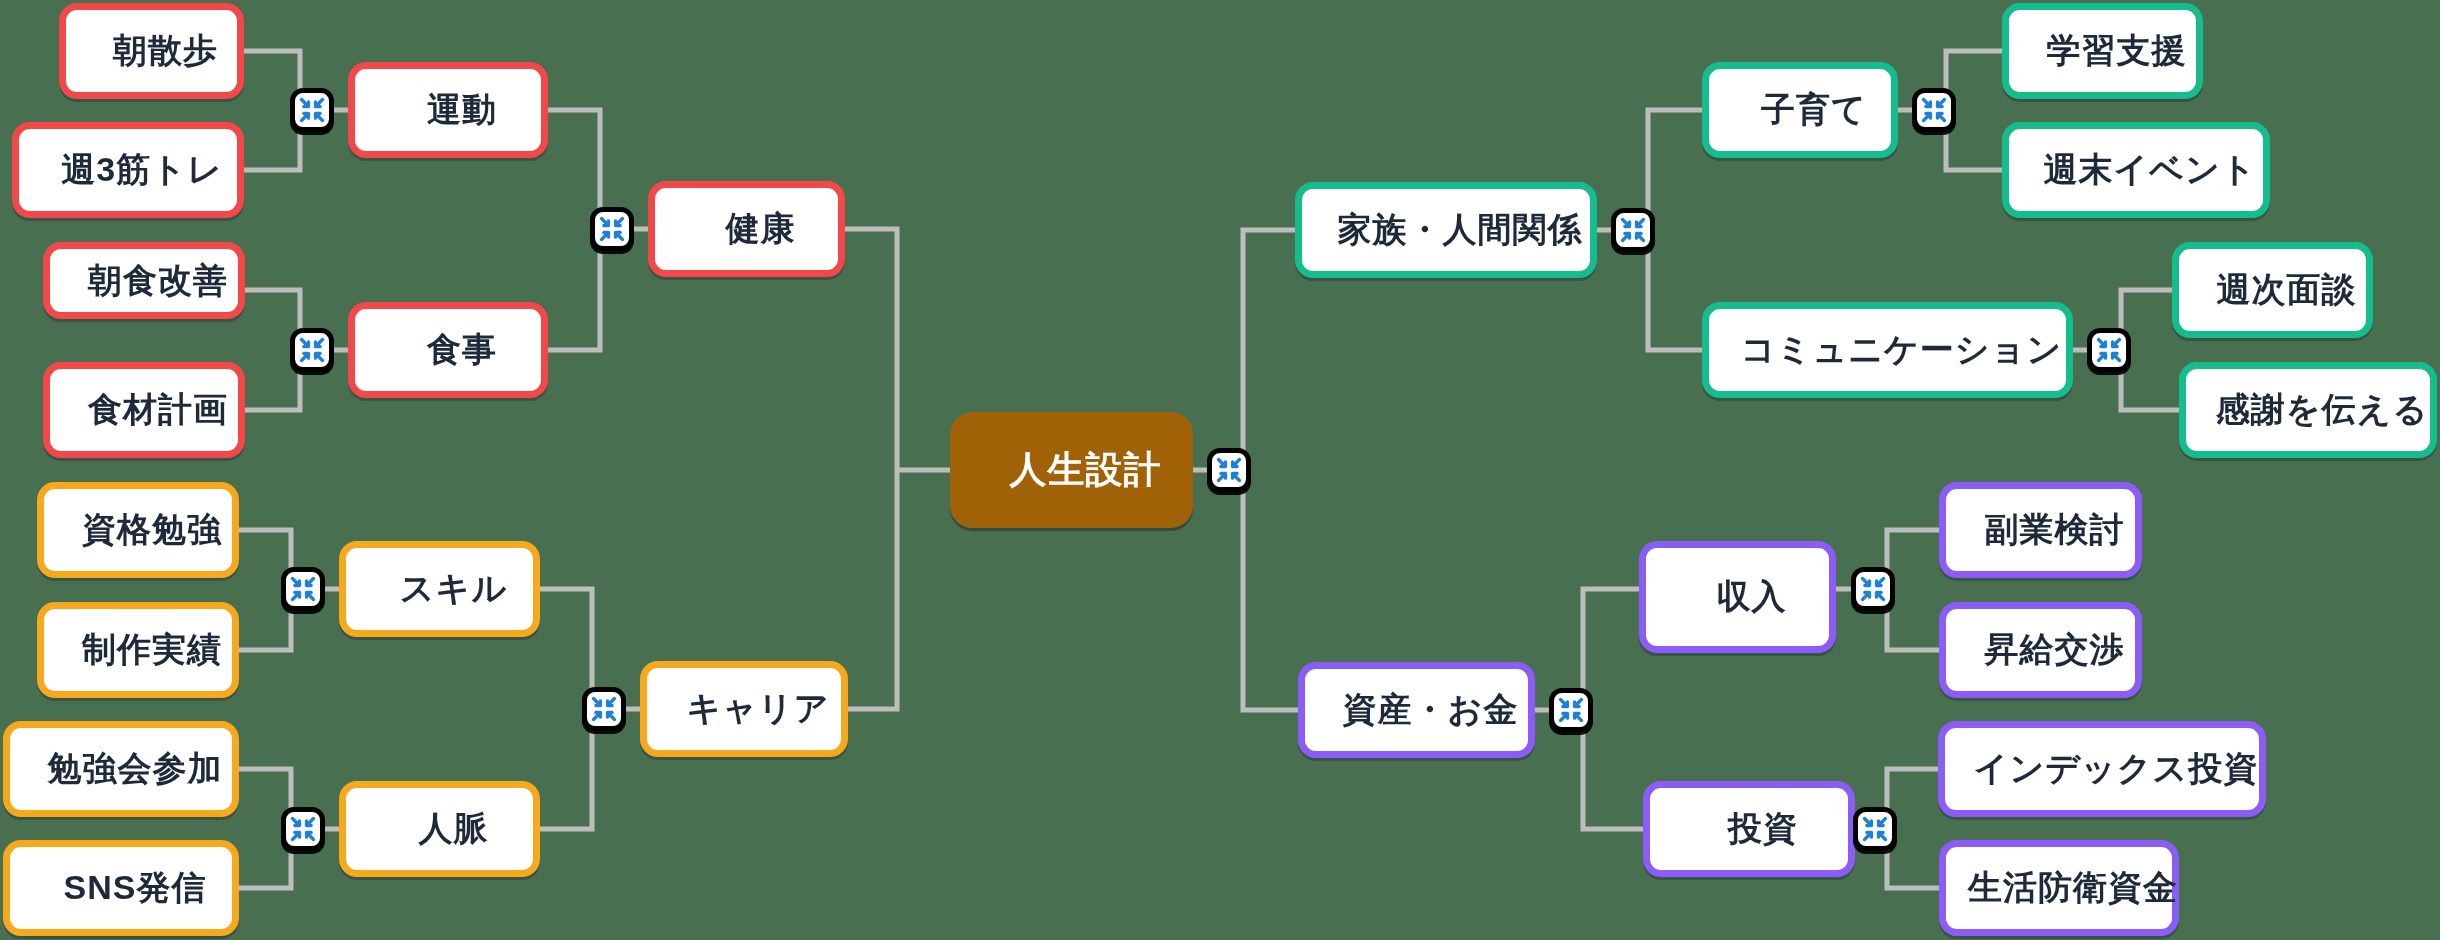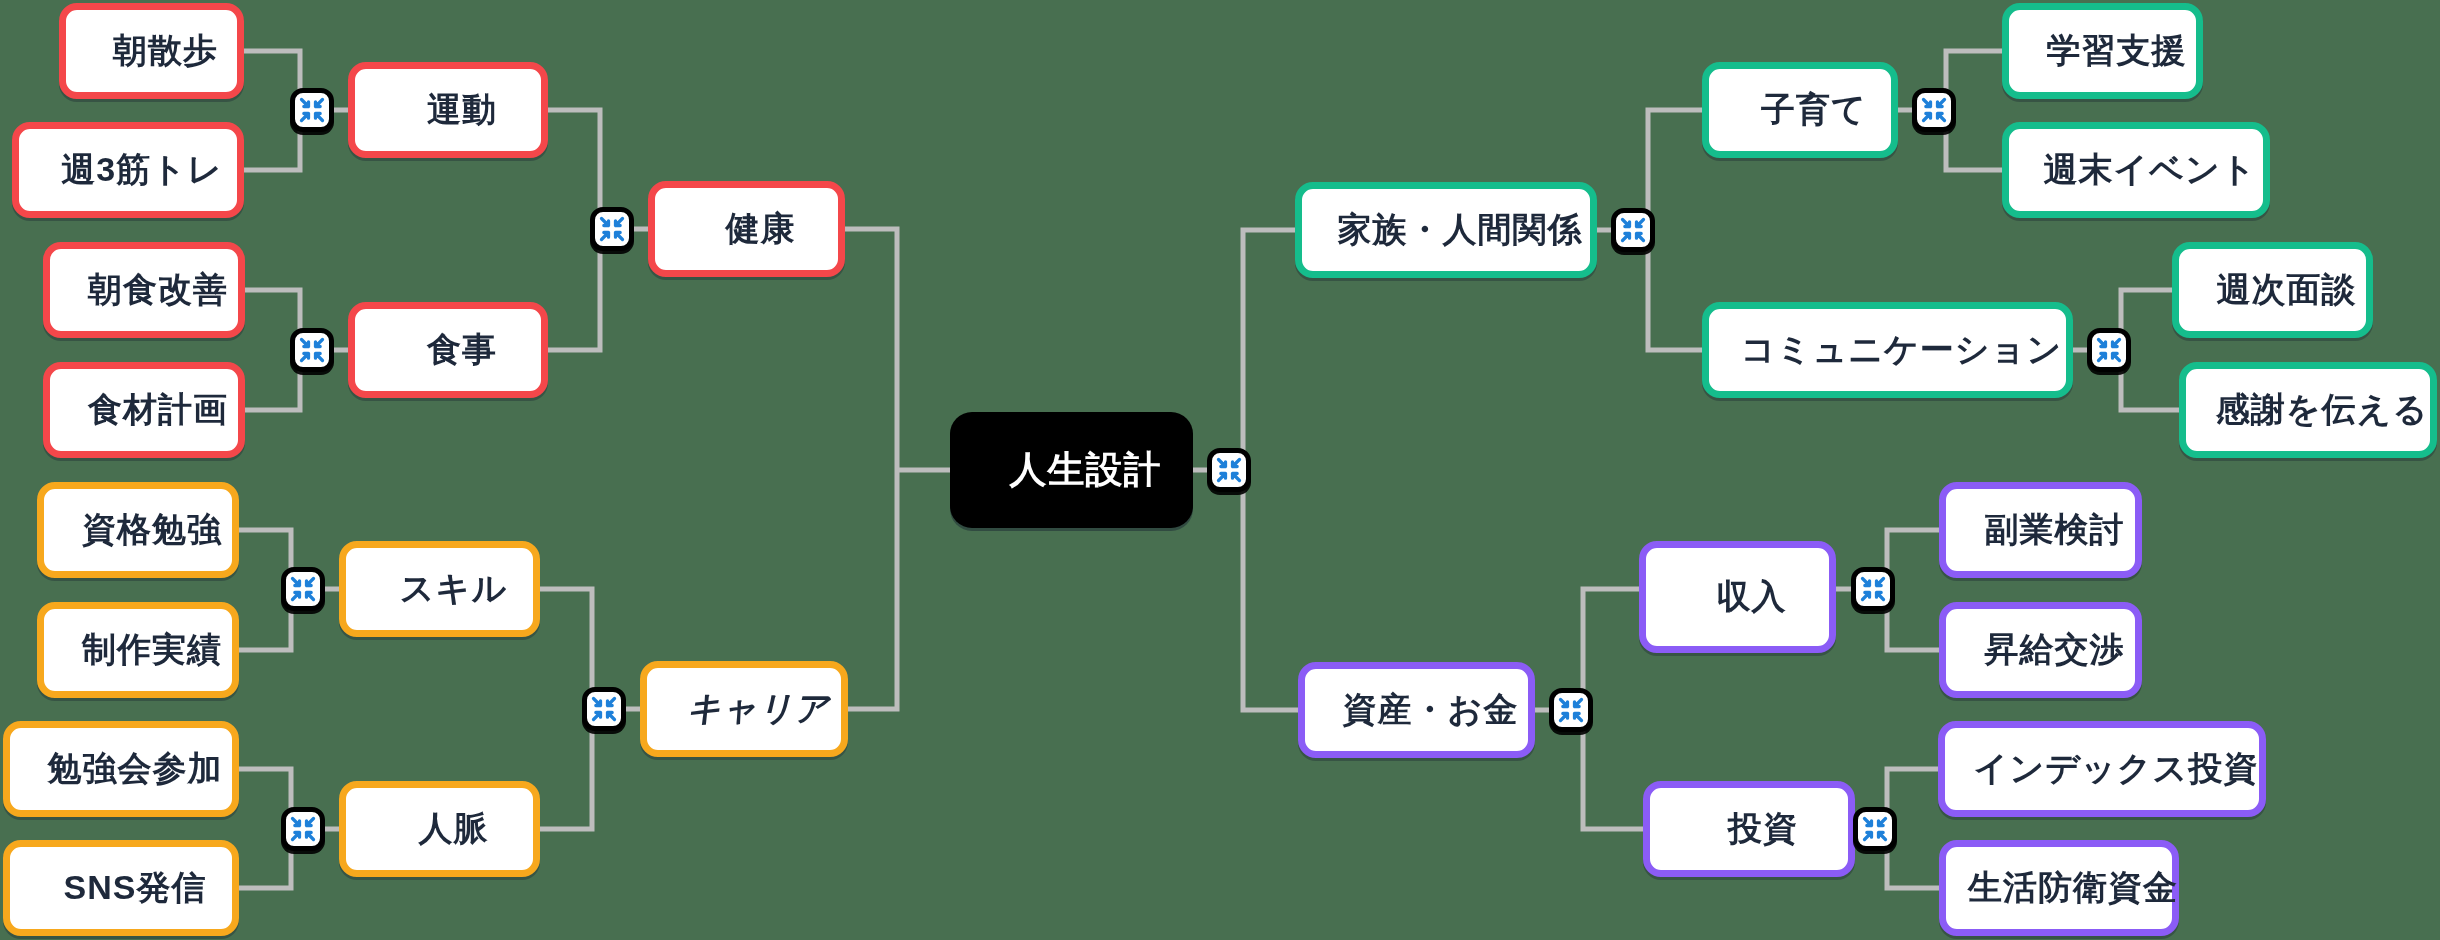--- a/index.html
+++ b/index.html
@@ -91,31 +91,31 @@
     <path d="M845 229 H897 V709 H848 M897 470 H950"></path>
     <path d="M1295 230 H1243 V710 H1298 M1193 470 H1243"></path>
     <path d="M1702 110 H1648 V350 H1702 M1597 230 H1648"></path>
     <path d="M2002 51 H1946 V170 H2002 M1898 110 H1946"></path>
     <path d="M2172 290 H2121 V410 H2179 M2073 350 H2121"></path>
     <path d="M1639 589 H1583 V829 H1643 M1535 710 H1583"></path>
     <path d="M1939 530 H1887 V650 H1939 M1836 589 H1887"></path>
     <path d="M1938 769 H1887 V888 H1939 M1839 829 H1887"></path>
   </svg>
 
-  <div class="node root-node" style="left: 950px; top: 412px; width: 243px; height: 116px; background: #000000; color: rgb(255, 255, 255);">人生設計</div>
+  <div class="node root-node" style="left: 950px; top: 412px; width: 243px; height: 116px; background: #a16207; color: rgb(255, 255, 255);">人生設計</div>
 
   <div class="node" style="left: 648px; top: 181px; width: 197px; height: 96px; border-color: rgb(244, 71, 74);">健康</div>
   <div class="node" style="left: 348px; top: 62px; width: 200px; height: 96px; border-color: rgb(244, 71, 74);">運動</div>
   <div class="node" style="left: 59px; top: 3px; width: 185px; height: 96px; border-color: rgb(244, 71, 74);">朝散歩</div>
   <div class="node" style="left: 12px; top: 122px; width: 232px; height: 96px; border-color: rgb(244, 71, 74);">週3筋トレ</div>
   <div class="node" style="left: 348px; top: 302px; width: 200px; height: 96px; border-color: rgb(244, 71, 74);">食事</div>
-  <div class="node" style="left: 43px; top: 242px; width: 202px; height: 96px; border-color: rgb(244, 71, 74); text-align: right;">朝食改善</div>
+  <div class="node" style="left: 43px; top: 242px; width: 202px; height: 77px; border-color: rgb(244, 71, 74); text-align: right;">朝食改善</div>
   <div class="node" style="left: 43px; top: 362px; width: 202px; height: 96px; border-color: rgb(244, 71, 74);">食材計画</div>
 
-  <div class="node" style="left: 640px; top: 661px; width: 208px; height: 96px; border-color: rgb(247, 168, 29); font-style: italic;">キャリア</div>
+  <div class="node" style="left: 640px; top: 661px; width: 208px; height: 96px; border-color: rgb(247, 168, 29);">キャリア</div>
   <div class="node" style="left: 339px; top: 541px; width: 201px; height: 96px; border-color: rgb(247, 168, 29); border-radius: 18px;">スキル</div>
   <div class="node" style="left: 37px; top: 482px; width: 202px; height: 96px; border-color: rgb(247, 168, 29);">資格勉強</div>
   <div class="node" style="left: 37px; top: 602px; width: 202px; height: 96px; border-color: rgb(247, 168, 29);">制作実績</div>
   <div class="node" style="left: 339px; top: 781px; width: 201px; height: 96px; border-color: rgb(247, 168, 29);">人脈</div>
   <div class="node" style="left: 3px; top: 721px; width: 236px; height: 96px; border-color: rgb(247, 168, 29);">勉強会参加</div>
   <div class="node" style="left: 3px; top: 840px; width: 236px; height: 96px; border-color: rgb(247, 168, 29);">SNS発信</div>
 
   <div class="node" style="left: 1295px; top: 182px; width: 302px; height: 96px; border-color: rgb(21, 189, 140);">家族・人間関係</div>
   <div class="node" style="left: 1702px; top: 62px; width: 196px; height: 96px; border-color: rgb(21, 189, 140);">子育て</div>
   <div class="node" style="left: 2002px; top: 3px; width: 201px; height: 96px; border-color: rgb(21, 189, 140);">学習支援</div>

